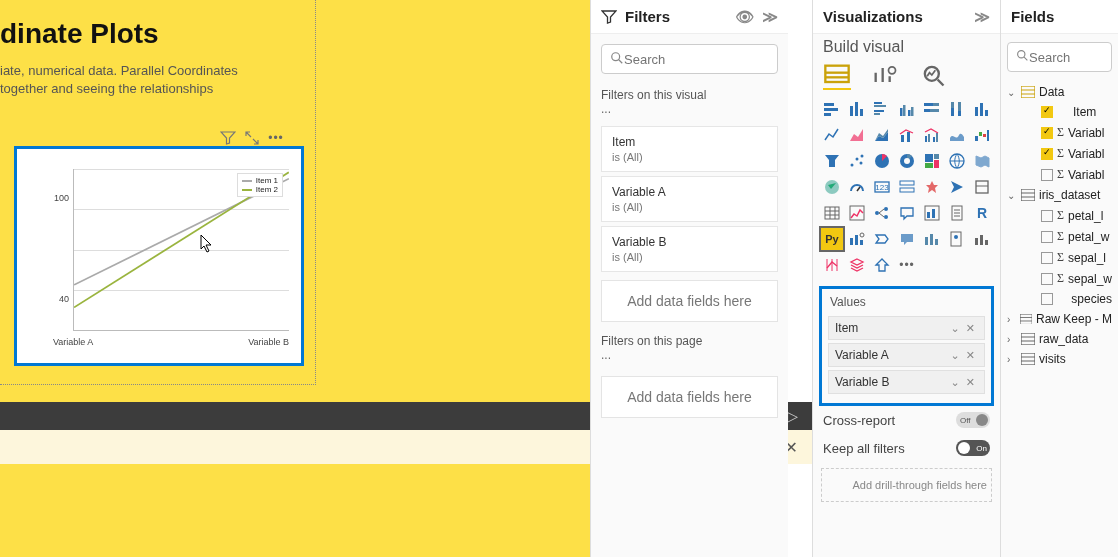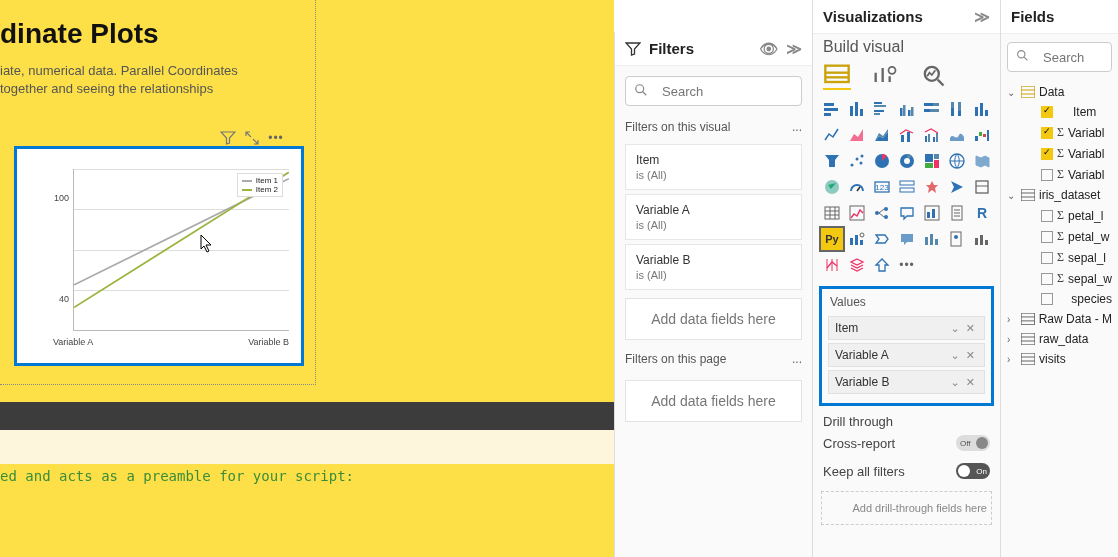--- a/index.html
+++ b/index.html
@@ -64,29 +64,29 @@
     position: absolute; left:0; top:430px; width:812px; height:34px;
     background:#fdf6dc; display:flex; justify-content:flex-end; align-items:center; padding-right:14px; font-size:16px; color:#555;
   }
   .script-text {
     position:absolute; left:0; top:468px;
     font-family: Consolas, monospace; font-size:14px; color:#3a8c3a;
   }
 
   
   .pane { position:absolute; top:0; bottom:0; background:#fafafa; border-left:1px solid #ddd; }
-  .filters { left:614px; width:198px;margin-top:32px; }
+  .filters { left:590px; width:198px; }
   .pane-header { height:34px; display:flex; align-items:center; padding:0 10px; font-size:15px; font-weight:600; gap:8px; border-bottom:1px solid #eee; background:#fff; }
   .pane-header .icn { width:16px; height:16px; }
   .pane-header .spacer { flex:1; }
   .search-box {
-    margin:10px; height:30px; border:1px solid #ccc; border-radius:4px; display:flex; align-items:center; padding:0 8px; gap:14px; color:#888; background:#fff;
+    margin:10px; height:30px; border:1px solid #ccc; border-radius:4px; display:flex; align-items:center; padding:0 8px; gap:0; color:#888; background:#fff;
   }
   .search-box input { border:none; outline:none; flex:1; font-size:13px; background:transparent; color:#333; }
-  .section-label { padding:4px 10px 6px; font-size:12px; color:#555; display:flex; justify-content:space-between; }
+  .section-label { padding:4px 10px 6px; font-size:12px; color:#555; display:flex; justify-content:space-between;flex-direction:column; }
   .filter-card {
     margin:4px 10px; border:1px solid #e6e6e6; background:#fff; padding:8px 10px; font-size:12px;
   }
   .filter-card .fname { color:#333; }
   .filter-card .fval { color:#777; margin-top:2px; font-size:11px; }
   .add-fields {
     margin:8px 10px; border:1px solid #e4e4e4; background:#fff; text-align:center; padding:12px 0; color:#777; font-size:14px;
   }
 
   
@@ -203,21 +203,20 @@
 
   <div class="dark-bar">
     <span>⌄</span>
     <span>↗</span>
     <span>⚙</span>
     <span>▷</span>
   </div>
   <div class="yellow-bar">
     <span>✕</span>
   </div>
-  <div class="script-text">ed and acts as a preamble for your script:</div>
 </div>
 
 <div class="pane filters">
   <div class="pane-header">
     <span class="icn">
       <svg viewBox="0 0 16 16">
           <path d="M1 2h14l-5.5 6v5l-3 1v-6z" fill="none" stroke="#333" stroke-width="1.3"></path>
         </svg>
     </span>
     <span>Filters</span>
@@ -598,21 +597,20 @@
       <span class="chev">⌄</span>
       <span class="x">✕</span>
     </div>
     <div class="field-pill">
       <span class="name">Variable B</span>
       <span class="chev">⌄</span>
       <span class="x">✕</span>
     </div>
   </div>
 
-  <div class="drill-section">Drill through</div>
   <div class="toggle-row">
     <span>Cross-report</span>
     <div class="toggle off">
         <span class="txt">Off</span>
         <div class="knob"></div>
       </div>
   </div>
   <div class="toggle-row">
     <span>Keep all filters</span>
     <div class="toggle on">
@@ -704,21 +702,21 @@
         <span>species</span>
       </div>
 
     <div class="tree-item">
       <span class="cv">›</span>
       <span class="tb"><svg viewBox="0 0 14 12">
             <rect x="0" y="0" width="14" height="12" fill="none" stroke="#666" stroke-width="1.3"></rect>
             <line x1="0" y1="4" x2="14" y2="4" stroke="#666"></line>
             <line x1="0" y1="8" x2="14" y2="8" stroke="#666"></line>
           </svg></span>
-      <span>Raw Data - M</span>
+      <span>Raw Keep - M</span>
     </div>
     <div class="tree-item">
       <span class="cv">›</span>
       <span class="tb"><svg viewBox="0 0 14 12">
             <rect x="0" y="0" width="14" height="12" fill="none" stroke="#666" stroke-width="1.3"></rect>
             <line x1="0" y1="4" x2="14" y2="4" stroke="#666"></line>
             <line x1="0" y1="8" x2="14" y2="8" stroke="#666"></line>
           </svg></span>
       <span>raw_data</span>
     </div>

